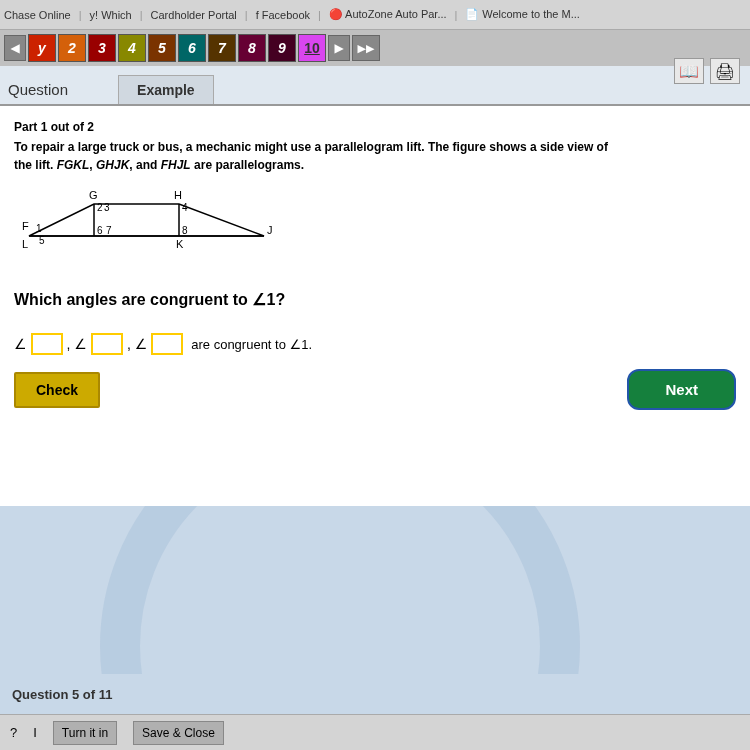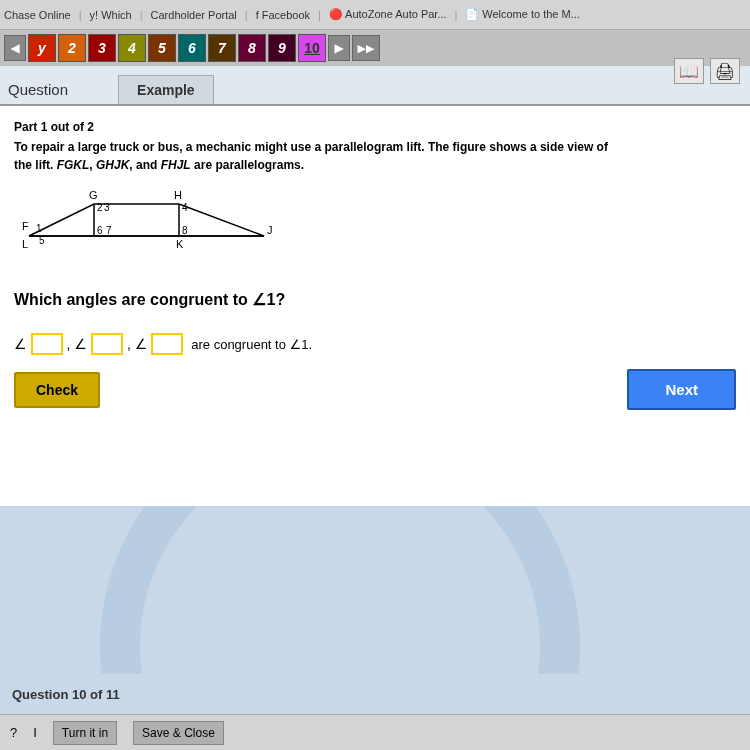--- a/index.html
+++ b/index.html
@@ -224,28 +224,28 @@
       background: #ccaa00;
       color: #000;
       border: 2px solid #aa8800;
       padding: 8px 20px;
       font-size: 14px;
       font-weight: bold;
       cursor: pointer;
       border-radius: 2px;
     }
     .btn-next {
-      background: #3b82f6;
+      background: #15803d;
       color: #fff;
       border: 2px solid #2255aa;
       padding: 10px 36px;
       font-size: 15px;
       font-weight: bold;
       cursor: pointer;
-      border-radius: 2px;
+      border-radius: 12px;
     }
 
     
     .watermark-area {
       background: #c8d8e8;
       height: 200px;
       position: relative;
       overflow: hidden;
     }
     .watermark-area::before {
@@ -421,21 +421,21 @@
 
   <div class="btn-row">
     <button class="btn-check">Check</button>
     <button class="btn-next">Next</button>
   </div>
 </div>
 
 <div class="watermark-area"></div>
 
 <div class="question-footer">
-  <span class="question-counter">Question 10 of 11</span>
+  <span class="question-counter">Question 5 of 11</span>
 </div>
 
 <div class="bottom-bar">
   <span>?</span>
   <span>I</span>
   <button class="bottom-btn">Turn it in</button>
   <button class="bottom-btn">Save &amp; Close</button>
 </div>
 
 </body></html>

